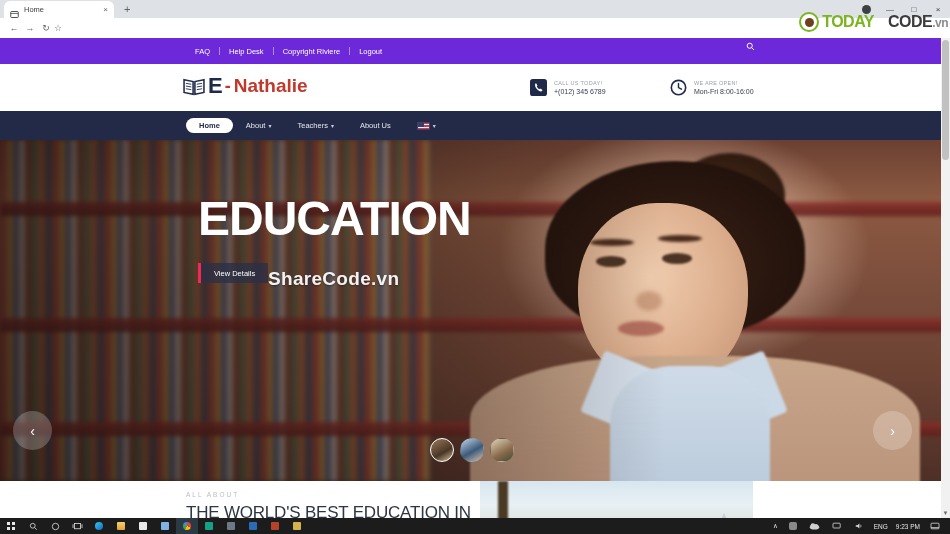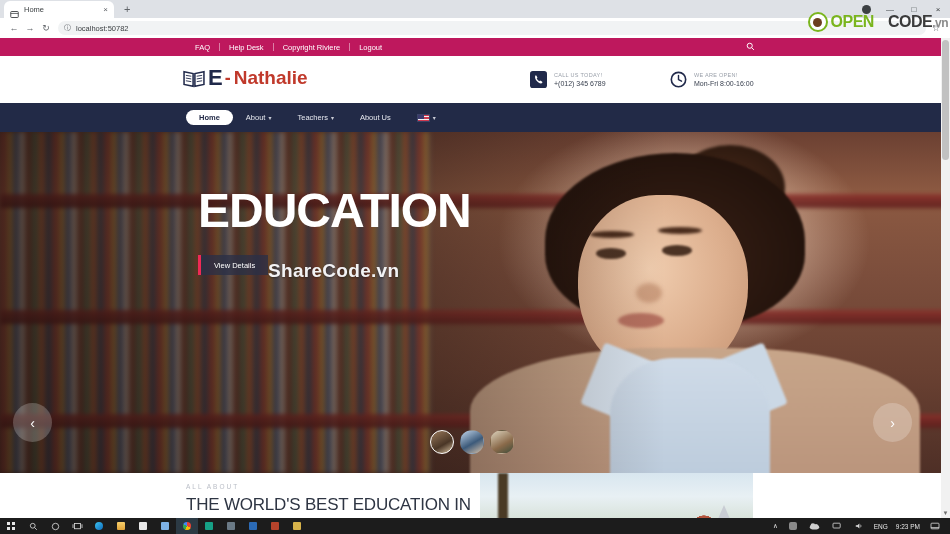--- a/index.html
+++ b/index.html
@@ -50,21 +50,21 @@
   .sc-mark-inner { width:9px; height:9px; border-radius:50%; background:#6b3f1f; }
   .sc-text { font-size:16px; font-weight:bold; letter-spacing:-0.5px; }
   .sc-share { color:#7ab51d; }
   .sc-code { color:#3b3b3b;margin-left:14px; }
   .sc-vn { color:#8b8b8b; font-size:12px; }
 
   
   .viewport { position:absolute; left:0; top:38px; width:950px; height:480px; background:#fff; overflow:hidden; }
 
   
-  .topbar { height:18px; background:#be185d; display:flex; align-items:center; position:relative; }
+  .topbar { height:26px; background:#6d28d9; display:flex; align-items:center; position:relative; }
   .topbar-inner { margin-left:186px; display:flex; align-items:center; gap:0; }
   .topbar a { font-size:7.5px; color:#fff; text-decoration:none; padding:0 9px; white-space:nowrap; }
   .topbar .sep { width:1px; height:8px; background:rgba(255,255,255,.45); }
   .topbar-search { position:absolute; right:195px; top:4px; color:#fff; font-size:9px; }
 
   
   .header { height:47px; background:#fff; display:flex; align-items:center; position:relative; }
   .logo { position:absolute; left:182px; top:9px; display:flex; align-items:center; gap:2px; }
   .logo-book { width:24px; height:19px; }
   .logo-e { font-size:22px; font-weight:bold; color:#20294a; letter-spacing:-1px; }
@@ -251,33 +251,29 @@
       <div class="wc">—</div>
       <div class="wc">□</div>
       <div class="wc">×</div>
     </div>
   </div>
 
   <div class="toolbar">
     <div class="navbtn">←</div>
     <div class="navbtn">→</div>
     <div class="navbtn">↻</div>
-    <div class="omnibox">
-      <span class="omni-info">ⓘ</span>
-      <span class="omni-url">localhost:50782</span>
-    </div>
     <div class="star">☆</div>
   </div>
 
   <div class="sc-logo">
     <span class="sc-mark">
         <span class="sc-mark-inner"></span>
       </span>
     <span class="sc-text">
-      <span class="sc-share">OPEN</span><span class="sc-code">CODE</span><span class="sc-vn">.vn</span>
+      <span class="sc-share">TODAY</span><span class="sc-code">CODE</span><span class="sc-vn">.vn</span>
     </span>
   </div>
 
   <div class="viewport">
 
     <div class="topbar">
       <div class="topbar-inner">
         <a>FAQ</a>
         <span class="sep"></span>
         <a>Help Desk</a>

